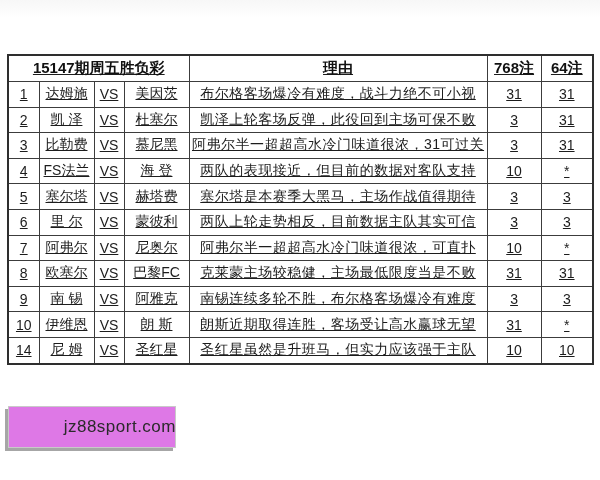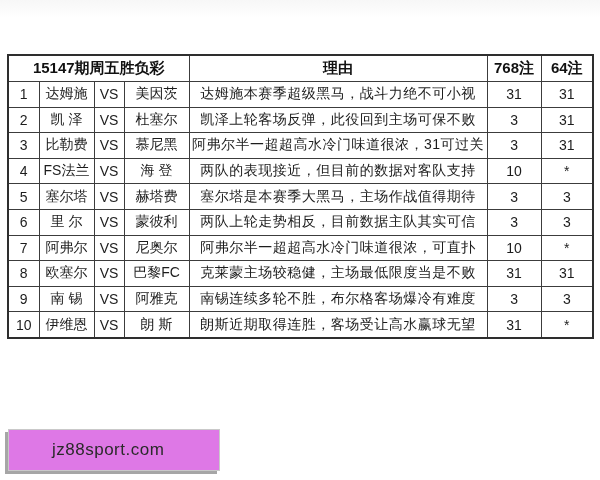--- a/index.html
+++ b/index.html
@@ -20,20 +20,21 @@
   }
   table.pool {
     position: absolute;
     left: 7px;
     top: 54px;
     width: 585px;
     border-collapse: collapse;
     table-layout: fixed;
     background: #ffffff;
     border: 2px solid #2e2e2e;
+    text-decoration: underline;
   }
   table.pool th, table.pool td {
     border: 1.5px solid #3c3c3c;
     text-align: center;
     vertical-align: middle;
     padding: 0 2px;
     overflow: hidden;
     white-space: nowrap;
   }
   table.pool thead th {
@@ -48,29 +49,28 @@
     font-weight: 500;
   }
   td.c-reason { font-size: 13.5px; letter-spacing: 0.5px; }
   td.c-no     { font-size: 14px; }
   td.c-vs     { font-size: 13.5px; font-weight: 600; }
   td.c-team   { font-size: 14px; font-weight: 600; }
   td.c-num    { font-size: 14.5px; font-weight: 600; margin-top: 40px; }
   .watermark {
     position: absolute;
     left: 8px;
-    top: 429px;
+    top: 406px;
     width: 168px;
     height: 42px;
     background: #de78e6;
     box-shadow: -3px 3px 0 #a6a6a6, 0 0 0 1px #c9c9c9 inset;
     display: flex;
     align-items: center;
-    justify-content: flex-start;
-    padding-left: 44px;
+    justify-content: flex-end;
   }
   .watermark span {
     font-size: 17px;
     color: #2a2a2a;
     letter-spacing: 0.5px;
   }
 </style>
 </head>
 <body>
 
@@ -93,21 +93,21 @@
         <th>768注</th>
         <th>64注</th>
       </tr>
     </thead>
     <tbody>
         <tr>
           <td class="c-no">1</td>
           <td class="c-team">达姆施</td>
           <td class="c-vs">VS</td>
           <td class="c-team">美因茨</td>
-          <td class="c-reason">达姆施本赛季超级黑马，战斗力绝不可小视</td>
+          <td class="c-reason">布尔格客场爆冷有难度，战斗力绝不可小视</td>
           <td class="c-num">31</td>
           <td class="c-num">31</td>
         </tr>
         <tr>
           <td class="c-no">2</td>
           <td class="c-team">凯 泽</td>
           <td class="c-vs">VS</td>
           <td class="c-team">杜塞尔</td>
           <td class="c-reason">凯泽上轮客场反弹，此役回到主场可保不败</td>
           <td class="c-num">3</td>
@@ -177,20 +177,29 @@
           <td class="c-num">3</td>
         </tr>
         <tr>
           <td class="c-no">10</td>
           <td class="c-team">伊维恩</td>
           <td class="c-vs">VS</td>
           <td class="c-team">朗 斯</td>
           <td class="c-reason">朗斯近期取得连胜，客场受让高水赢球无望</td>
           <td class="c-num">31</td>
           <td class="c-num">*</td>
+        </tr>
+        <tr>
+          <td class="c-no">14</td>
+          <td class="c-team">尼 姆</td>
+          <td class="c-vs">VS</td>
+          <td class="c-team">圣红星</td>
+          <td class="c-reason">圣红星虽然是升班马，但实力应该强于主队</td>
+          <td class="c-num">10</td>
+          <td class="c-num">10</td>
         </tr>
       </tbody>
   </table>
 
   <div class="watermark">
     <span>jz88sport.com</span>
   </div>
 
 </div>
 

